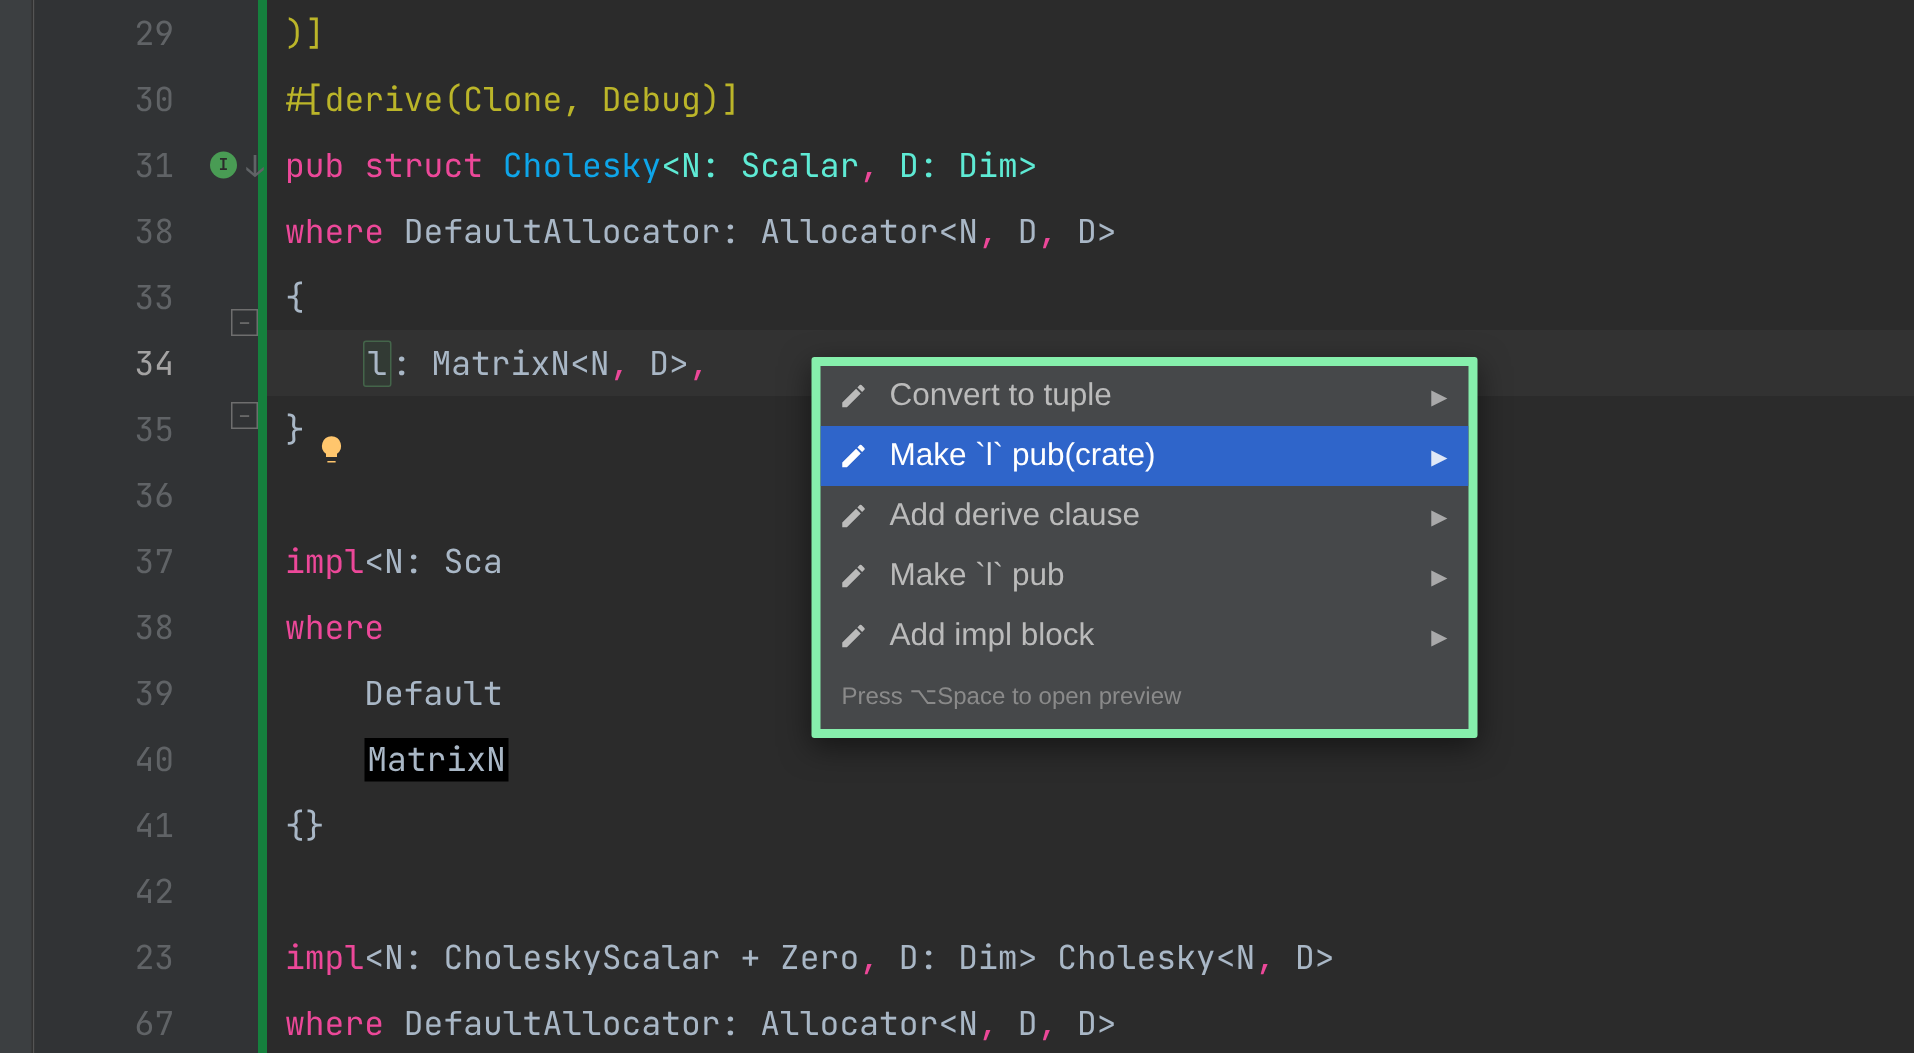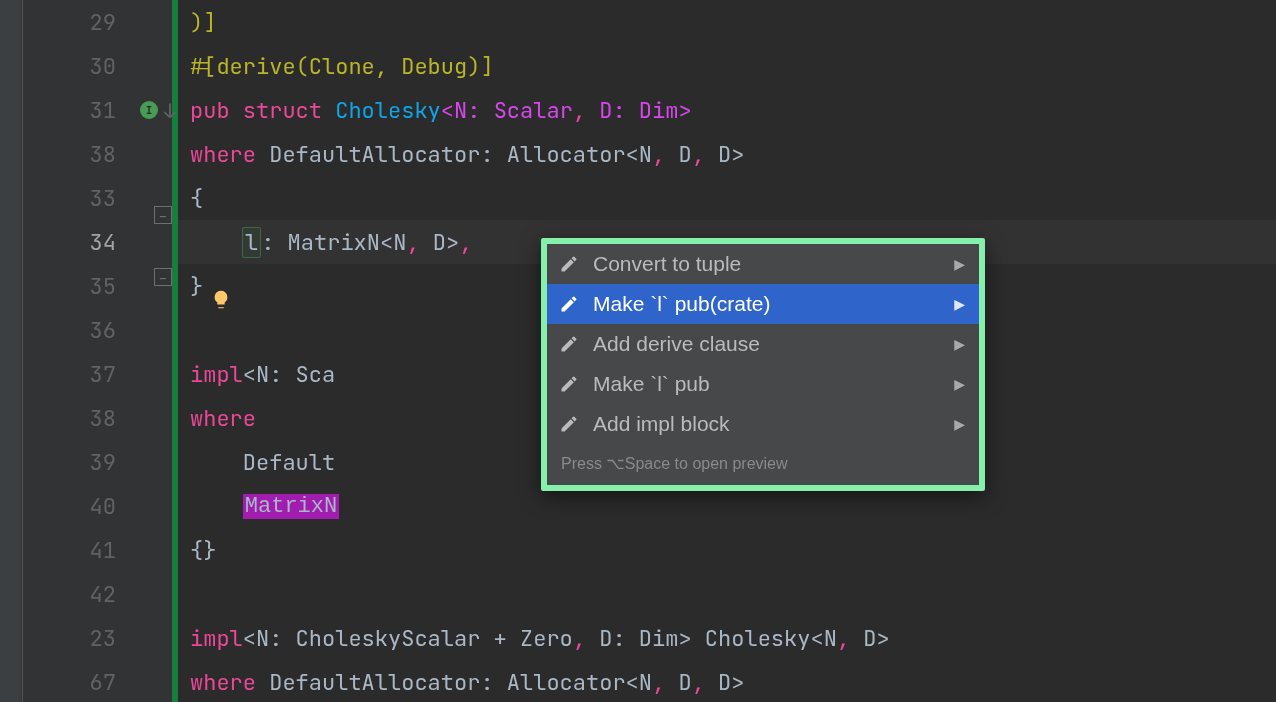--- a/index.html
+++ b/index.html
@@ -59,21 +59,21 @@
     position: relative;
   }
   .gline.active { color: #a4a3a3; }
   .gutter-stack { padding-top: 0; }
   .code-stack  { padding-top: 0; }
 
   .code-area .line { padding-left: 12px; }
 
   
   .kw   { color: #ec4899; }   
-  .ang  { color: #d946ef; }   
+  .ang  { color: #5eead4; }   
   .attr { color: #bbb529; }   
   .nm   { color: #0ea5e9; }
 
   .hl-line {
     position:absolute;
     left:0; right:0;
     height:44px;
     background:#323232;
   }
 
@@ -84,23 +84,22 @@
     margin-right: 10px;
   }
 
   .ident-box {
     background:#32593d33;
     border:1px solid #44654a;
     border-radius:2px;
     padding:0 2px;
   }
   .sel-box {
-    background:#a21caf;
+    background:#000000;
     padding:0 2px;
-    font-family:Liberation Mono, monospace;
   }
 
   .fold-mark {
     position:absolute;
     right:0px;
     width:18px;
     height:18px;
     color:#6e6e6e;
     font-size:14px;
     line-height:18px;

